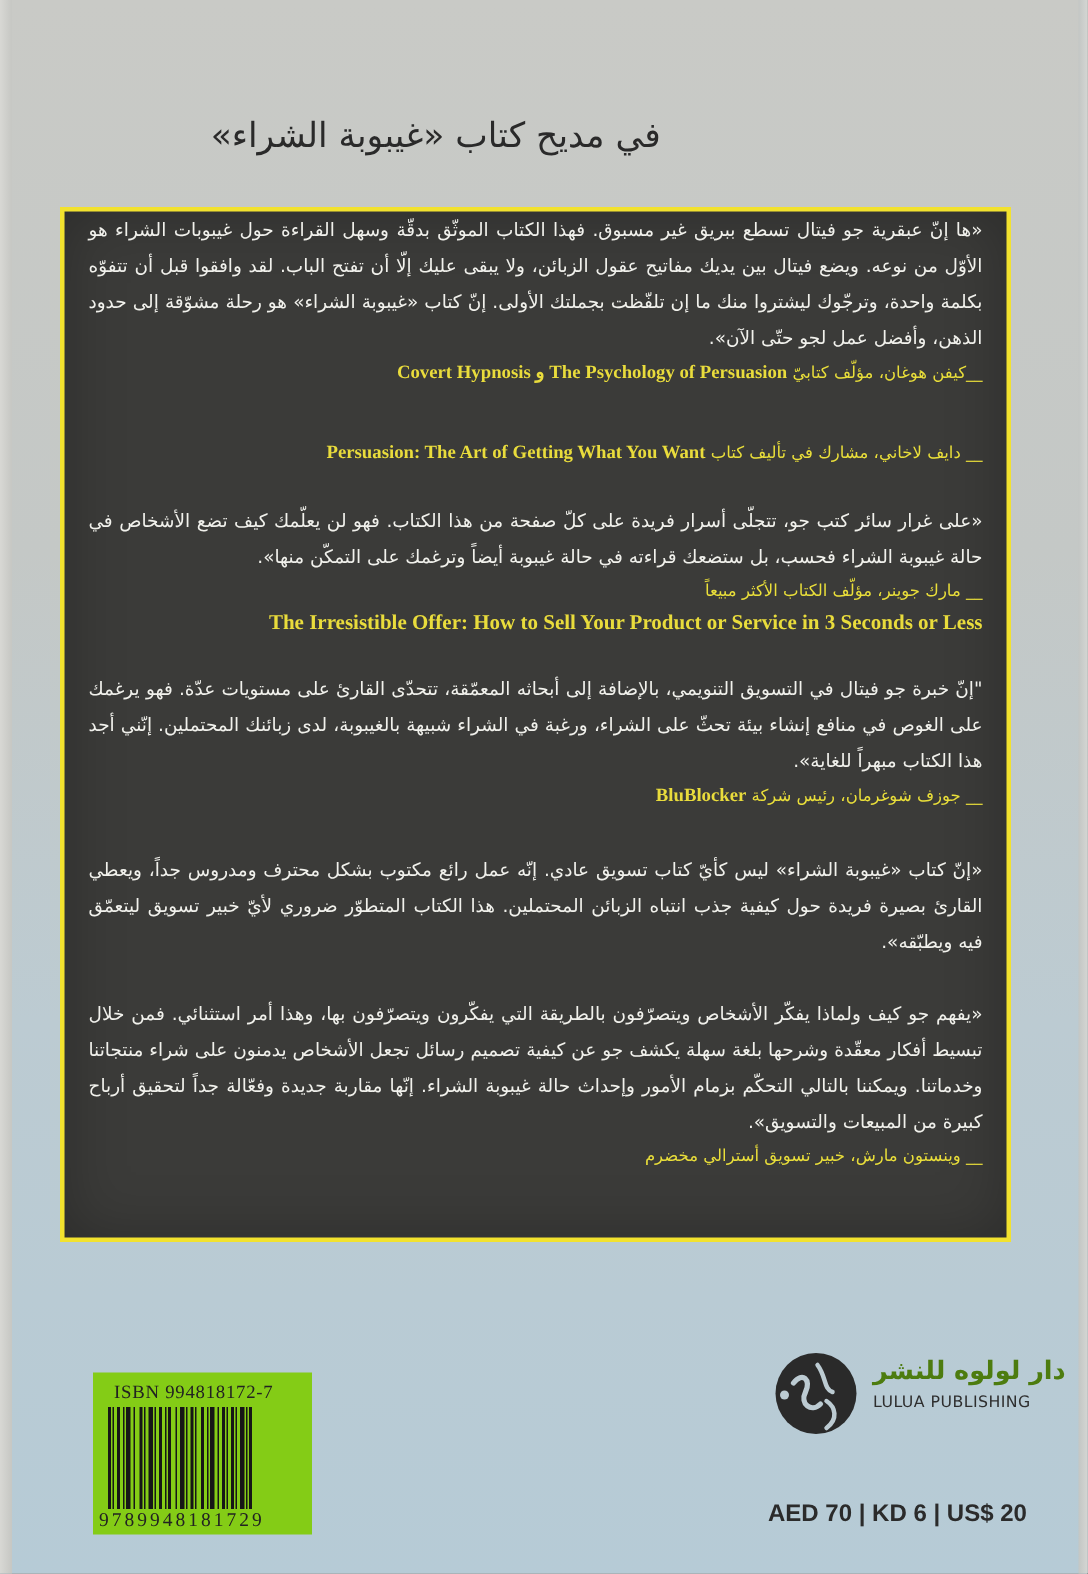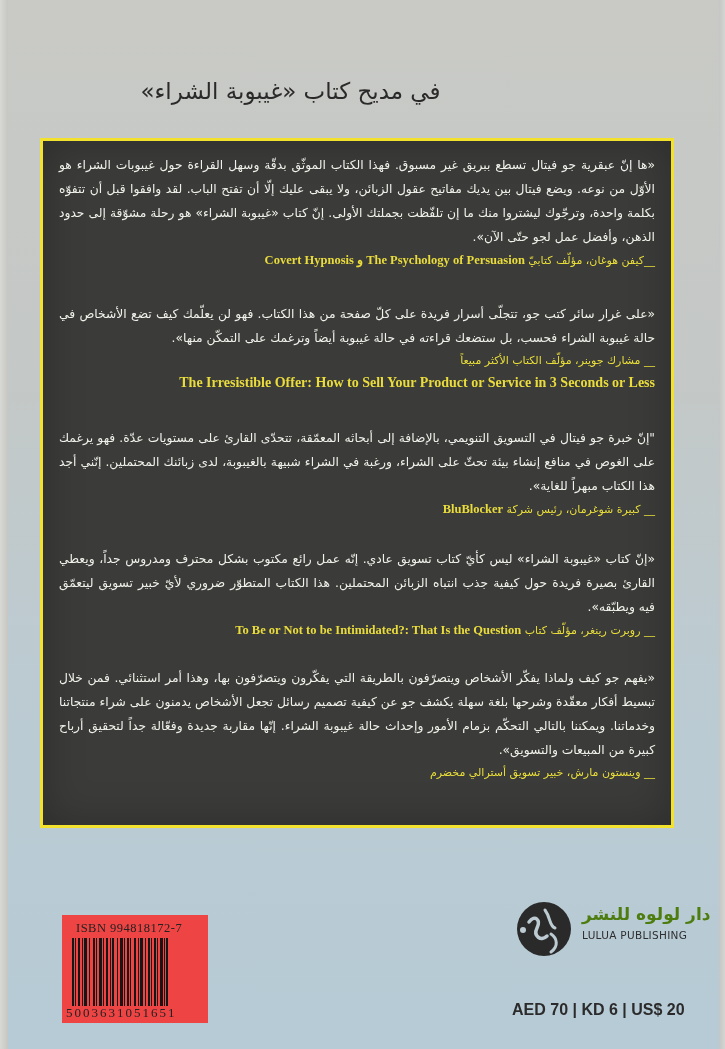--- a/index.html
+++ b/index.html
@@ -11,41 +11,41 @@
     .edge-left { position:absolute; left:0; top:0; width:8px; height:1049px; background: linear-gradient(90deg,#d8d8d4,#c6c7c3); }
     .edge-right { position:absolute; right:0; top:0; width:6px; height:1049px; background: linear-gradient(90deg,#c3c6c4,#d4d6d3); }
     .title {
       position:absolute; top:78px; left:0; width:581px; text-align:center;
       font-family: "DejaVu Sans", sans-serif; font-size:23px; color:#2a2a2a; direction: rtl;
     }
     .panel {
       position:absolute; left:40px; top:138px; width:634px; height:690px;
       background:#3b3b39; border:3px solid #f2e22e; box-sizing:border-box;
       box-shadow: inset 0 0 40px rgba(0,0,0,0.25);
-      padding: 12px 16px 0 16px;
+      padding: 0 16px 0 16px;
     }
     .quote { direction: rtl; text-align: justify; text-align-last: right; }
     .quote-text {
       font-family: "DejaVu Sans", sans-serif; font-size:12.3px; line-height:24px; color:#f1f1ec;
       margin:0;
     }
     .attr {
       font-family: "DejaVu Sans", sans-serif; font-size:11px; line-height:22px; color:#eadf3a;
       text-align:right; direction: rtl;
     }
     .attr .en { font-family: "Liberation Serif", serif; font-size:12.5px; font-weight:bold; color:#e9dc3c; direction:ltr; unicode-bidi: embed; }
     .attr-sub { font-family: "Liberation Serif", serif; font-size:14px; font-weight:bold; color:#e9dc3c; text-align:center; line-height:22px; }
     .q1 { margin-bottom: 30px; }
     .q2 { margin-bottom: 22px; }
-    .q3 { margin-bottom: 32px; }
+    .q3 { margin-bottom: 20px; }
     .q4 { margin-bottom: 26px; }
     .q5 { margin-bottom: 24px; }
 
     .barcode-box {
-      position:absolute; left:62px; top:915px; width:146px; height:108px; background:#ef4444;
+      position:absolute; left:62px; top:915px; width:146px; height:108px; background:#84cc16;
     }
     .isbn { position:absolute; left:14px; top:6px; font-family:"Liberation Serif", serif; font-size:12.5px; color:#222; letter-spacing:0.5px; }
     .bars { position:absolute; left:10px; top:23px; width:108px; height:68px; display:flex; align-items:stretch; }
     .bars span { display:block; background:#161616; }
     .ean { position:absolute; left:4px; top:90px; font-family:"Liberation Serif", serif; font-size:13px; color:#222; letter-spacing:2px; }
 
     .logo { position:absolute; left:515px; top:900px; width:58px; height:58px; }
     .pub-ar { position:absolute; left:582px; top:904px; font-family:"DejaVu Sans", sans-serif; font-size:17px; font-weight:bold; color:#4d7c0f; direction:rtl; }
     .pub-en { position:absolute; left:582px; top:929px; font-family:"DejaVu Sans", sans-serif; font-size:10.5px; color:#2e2e2e; letter-spacing:0.3px; }
     .price { position:absolute; left:512px; top:1001px; font-family:"Liberation Sans", sans-serif; font-weight:bold; font-size:16px; color:#2b2b2b;text-align:right; }
@@ -61,44 +61,44 @@
 <div class="panel">
   <div class="quote q1">
     <p class="quote-text">«ها إنّ عبقرية جو فيتال تسطع ببريق غير مسبوق. فهذا الكتاب الموثّق بدقّة وسهل القراءة حول غيبوبات الشراء هو الأوّل من نوعه. ويضع فيتال بين يديك مفاتيح عقول الزبائن، ولا يبقى عليك إلّا أن تفتح الباب. لقد وافقوا قبل أن تتفوّه بكلمة واحدة، وترجّوك ليشتروا منك ما إن تلفّظت بجملتك الأولى. إنّ كتاب «غيبوبة الشراء» هو رحلة مشوّقة إلى حدود الذهن، وأفضل عمل لجو حتّى الآن».</p>
     <div class="attr">
       <span>__كيفن هوغان، مؤلّف كتابيّ</span>
       <span class="en">Covert Hypnosis و The Psychology of Persuasion</span>
     </div>
   </div>
 
   <div class="quote q2">
+    <div class="attr">
+      <span>__ دايف لاخاني، مشارك في تأليف كتاب</span>
+      <span class="en">Persuasion: The Art of Getting What You Want</span>
+    </div>
   </div>
 
   <div class="quote q3">
     <p class="quote-text">«على غرار سائر كتب جو، تتجلّى أسرار فريدة على كلّ صفحة من هذا الكتاب. فهو لن يعلّمك كيف تضع الأشخاص في حالة غيبوبة الشراء فحسب، بل ستضعك قراءته في حالة غيبوبة أيضاً وترغمك على التمكّن منها».</p>
     <div class="attr">
-      <span>__ مشارك جوينر، مؤلّف الكتاب الأكثر مبيعاً</span>
+      <span>__ مارك جوينر، مؤلّف الكتاب الأكثر مبيعاً</span>
     </div>
     <div class="attr-sub">The Irresistible Offer: How to Sell Your Product or Service in 3 Seconds or Less</div>
   </div>
 
   <div class="quote q4">
     <p class="quote-text">"إنّ خبرة جو فيتال في التسويق التنويمي، بالإضافة إلى أبحاثه المعمّقة، تتحدّى القارئ على مستويات عدّة. فهو يرغمك على الغوص في منافع إنشاء بيئة تحثّ على الشراء، ورغبة في الشراء شبيهة بالغيبوبة، لدى زبائنك المحتملين. إنّني أجد هذا الكتاب مبهراً للغاية».</p>
     <div class="attr">
-      <span>__ كبيرة شوغرمان، رئيس شركة</span>
+      <span>__ جوزف شوغرمان، رئيس شركة</span>
       <span class="en">BluBlocker</span>
     </div>
   </div>
 
   <div class="quote q5">
     <p class="quote-text">«إنّ كتاب «غيبوبة الشراء» ليس كأيّ كتاب تسويق عادي. إنّه عمل رائع مكتوب بشكل محترف ومدروس جداً، ويعطي القارئ بصيرة فريدة حول كيفية جذب انتباه الزبائن المحتملين. هذا الكتاب المتطوّر ضروري لأيّ خبير تسويق ليتعمّق فيه ويطبّقه».</p>
-    <div class="attr">
-      <span>__ روبرت رينغر، مؤلّف كتاب</span>
-      <span class="en">To Be or Not to be Intimidated?: That Is the Question</span>
-    </div>
   </div>
 
   <div class="quote">
     <p class="quote-text">«يفهم جو كيف ولماذا يفكّر الأشخاص ويتصرّفون بالطريقة التي يفكّرون ويتصرّفون بها، وهذا أمر استثنائي. فمن خلال تبسيط أفكار معقّدة وشرحها بلغة سهلة يكشف جو عن كيفية تصميم رسائل تجعل الأشخاص يدمنون على شراء منتجاتنا وخدماتنا. ويمكننا بالتالي التحكّم بزمام الأمور وإحداث حالة غيبوبة الشراء. إنّها مقاربة جديدة وفعّالة جداً لتحقيق أرباح كبيرة من المبيعات والتسويق».</p>
     <div class="attr">
       <span>__ وينستون مارش، خبير تسويق أسترالي مخضرم</span>
     </div>
   </div>
 </div>
 
@@ -128,21 +128,21 @@
     <span style="width:3px;margin-right:2px"></span>
       <span style="width:1px;margin-right:2px"></span>
     <span style="width:2px;margin-right:1px"></span>
       <span style="width:1px;margin-right:2px"></span>
     <span style="width:2px;margin-right:1px"></span>
       <span style="width:1px;margin-right:2px"></span>
     <span style="width:3px;margin-right:1px"></span>
       <span style="width:1px;margin-right:1px"></span>
     <span style="width:2px"></span>
   </div>
-  <div class="ean">5003631051651</div>
+  <div class="ean">9789948181729</div>
 </div>
 
 <svg class="logo" viewBox="0 0 58 58">
   <circle cx="29" cy="29" r="27" fill="#2a2a2a"></circle>
   <path d="M14 22 C 20 14, 26 20, 22 28 C 18 36, 26 42, 32 36" stroke="#bccbd2" stroke-width="3.5" fill="none" stroke-linecap="round"></path>
   <path d="M30 10 C 36 18, 34 26, 40 28" stroke="#bccbd2" stroke-width="3" fill="none" stroke-linecap="round"></path>
   <path d="M36 34 C 42 38, 44 46, 36 52" stroke="#bccbd2" stroke-width="3" fill="none" stroke-linecap="round"></path>
   <circle cx="8" cy="30" r="3" fill="#bccbd2"></circle>
 </svg>
 <div class="pub-ar">دار لولوه للنشر</div>

